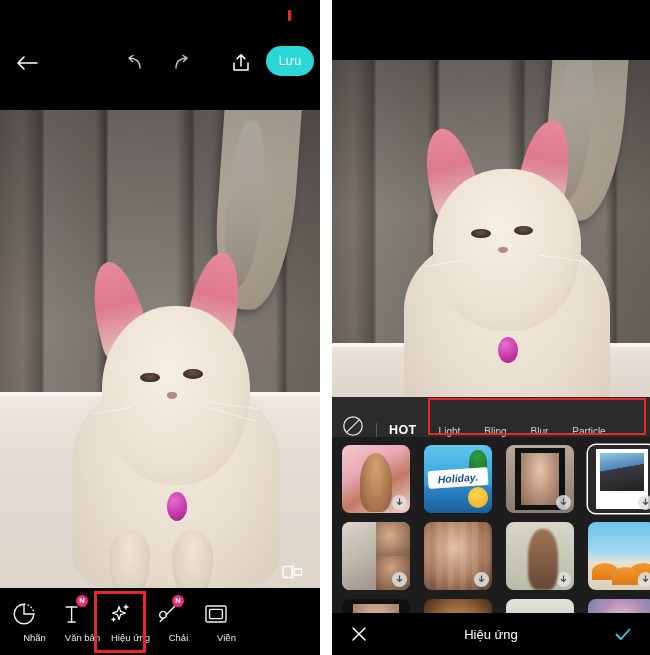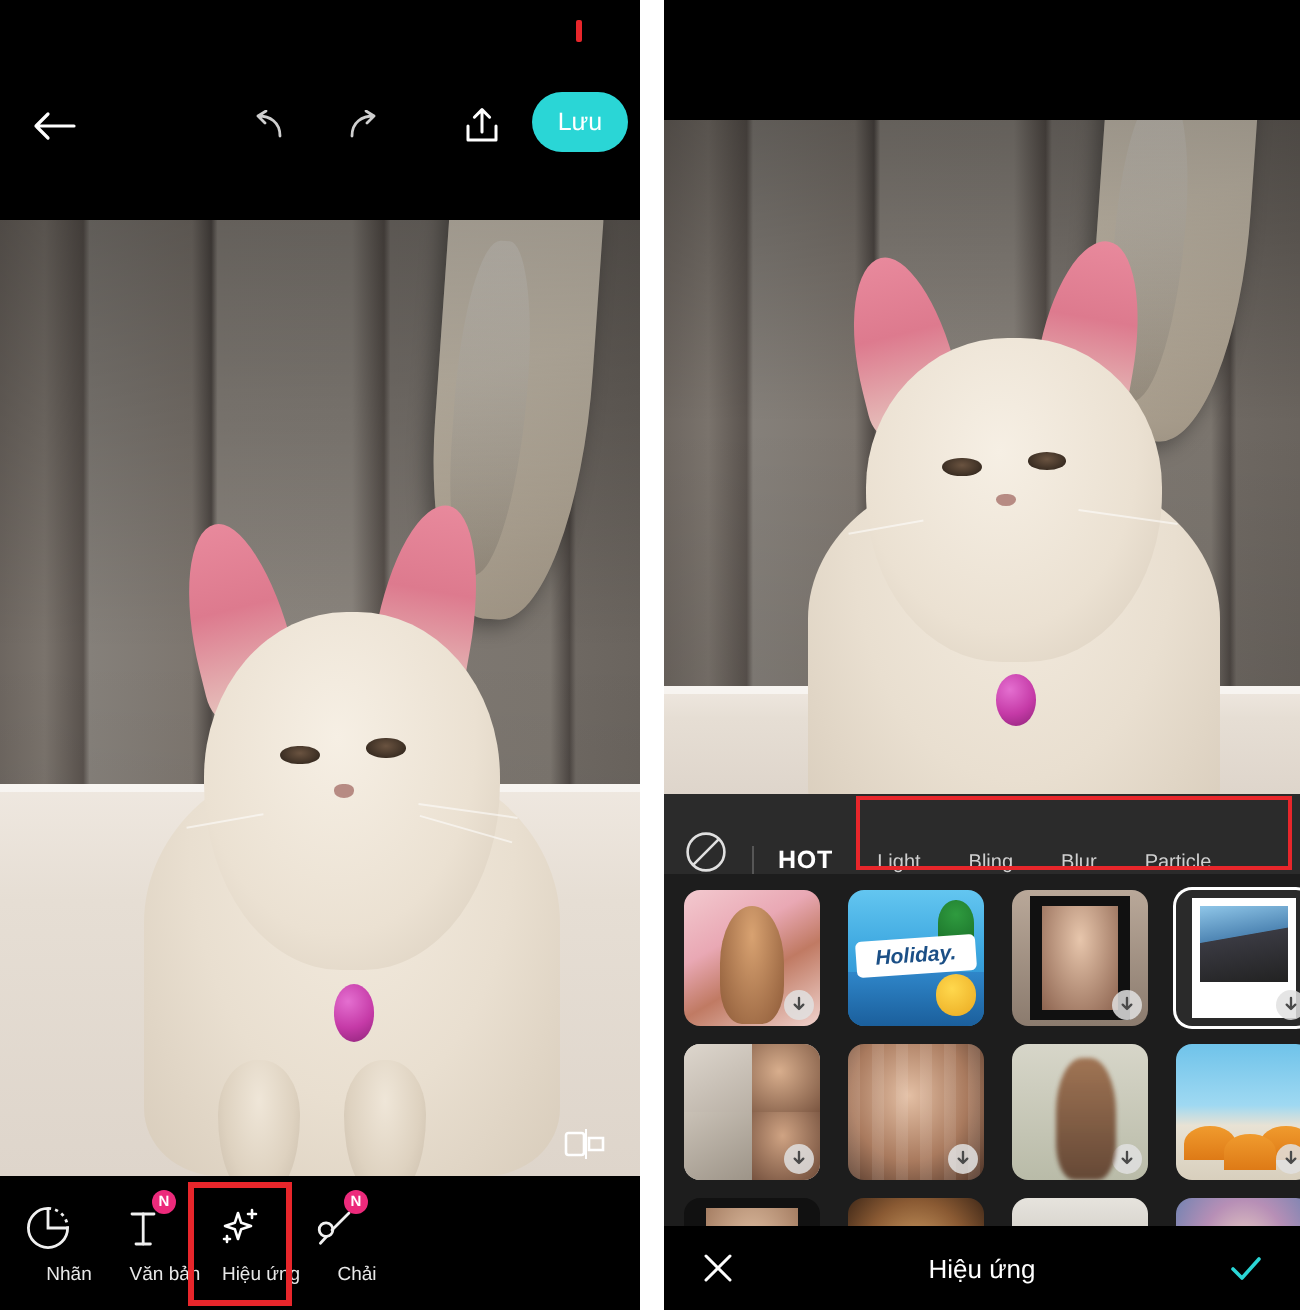--- a/index.html
+++ b/index.html
@@ -386,20 +386,29 @@
           <svg width="22" height="22" viewBox="0 0 22 22" fill="none" stroke="#f0f0f0" stroke-width="1.4">
             <path d="M17.5 3.5 L9 12" stroke-linecap="round"></path>
             <path d="M9.4 12.2 A3.4 3.4 0 1 0 6.4 15.2 A3.4 3.4 0 0 0 9.4 12.2 Z"></path>
             <path d="M6.2 15.4 L3.2 18.6" stroke-linecap="round"></path>
           </svg>
         </span>
         <span class="t-lbl">Chải</span>
       </div>
 
 
+      <div class="tool">
+        <span class="t-ico">
+          <svg width="22" height="20" viewBox="0 0 22 20" fill="none" stroke="#f0f0f0" stroke-width="1.4">
+            <rect x="1" y="2" width="20" height="16" rx="1.6"></rect>
+            <rect x="4.6" y="5.4" width="12.8" height="9.2" rx="1"></rect>
+          </svg>
+        </span>
+        <span class="t-lbl">Viền</span>
+      </div>
 
     </div>
   </div>
 
   <div class="gap-divider"></div>
 
   <div class="panel panel-right">
 
     <div class="photo-right-wrap">
       <div class="catshot">

